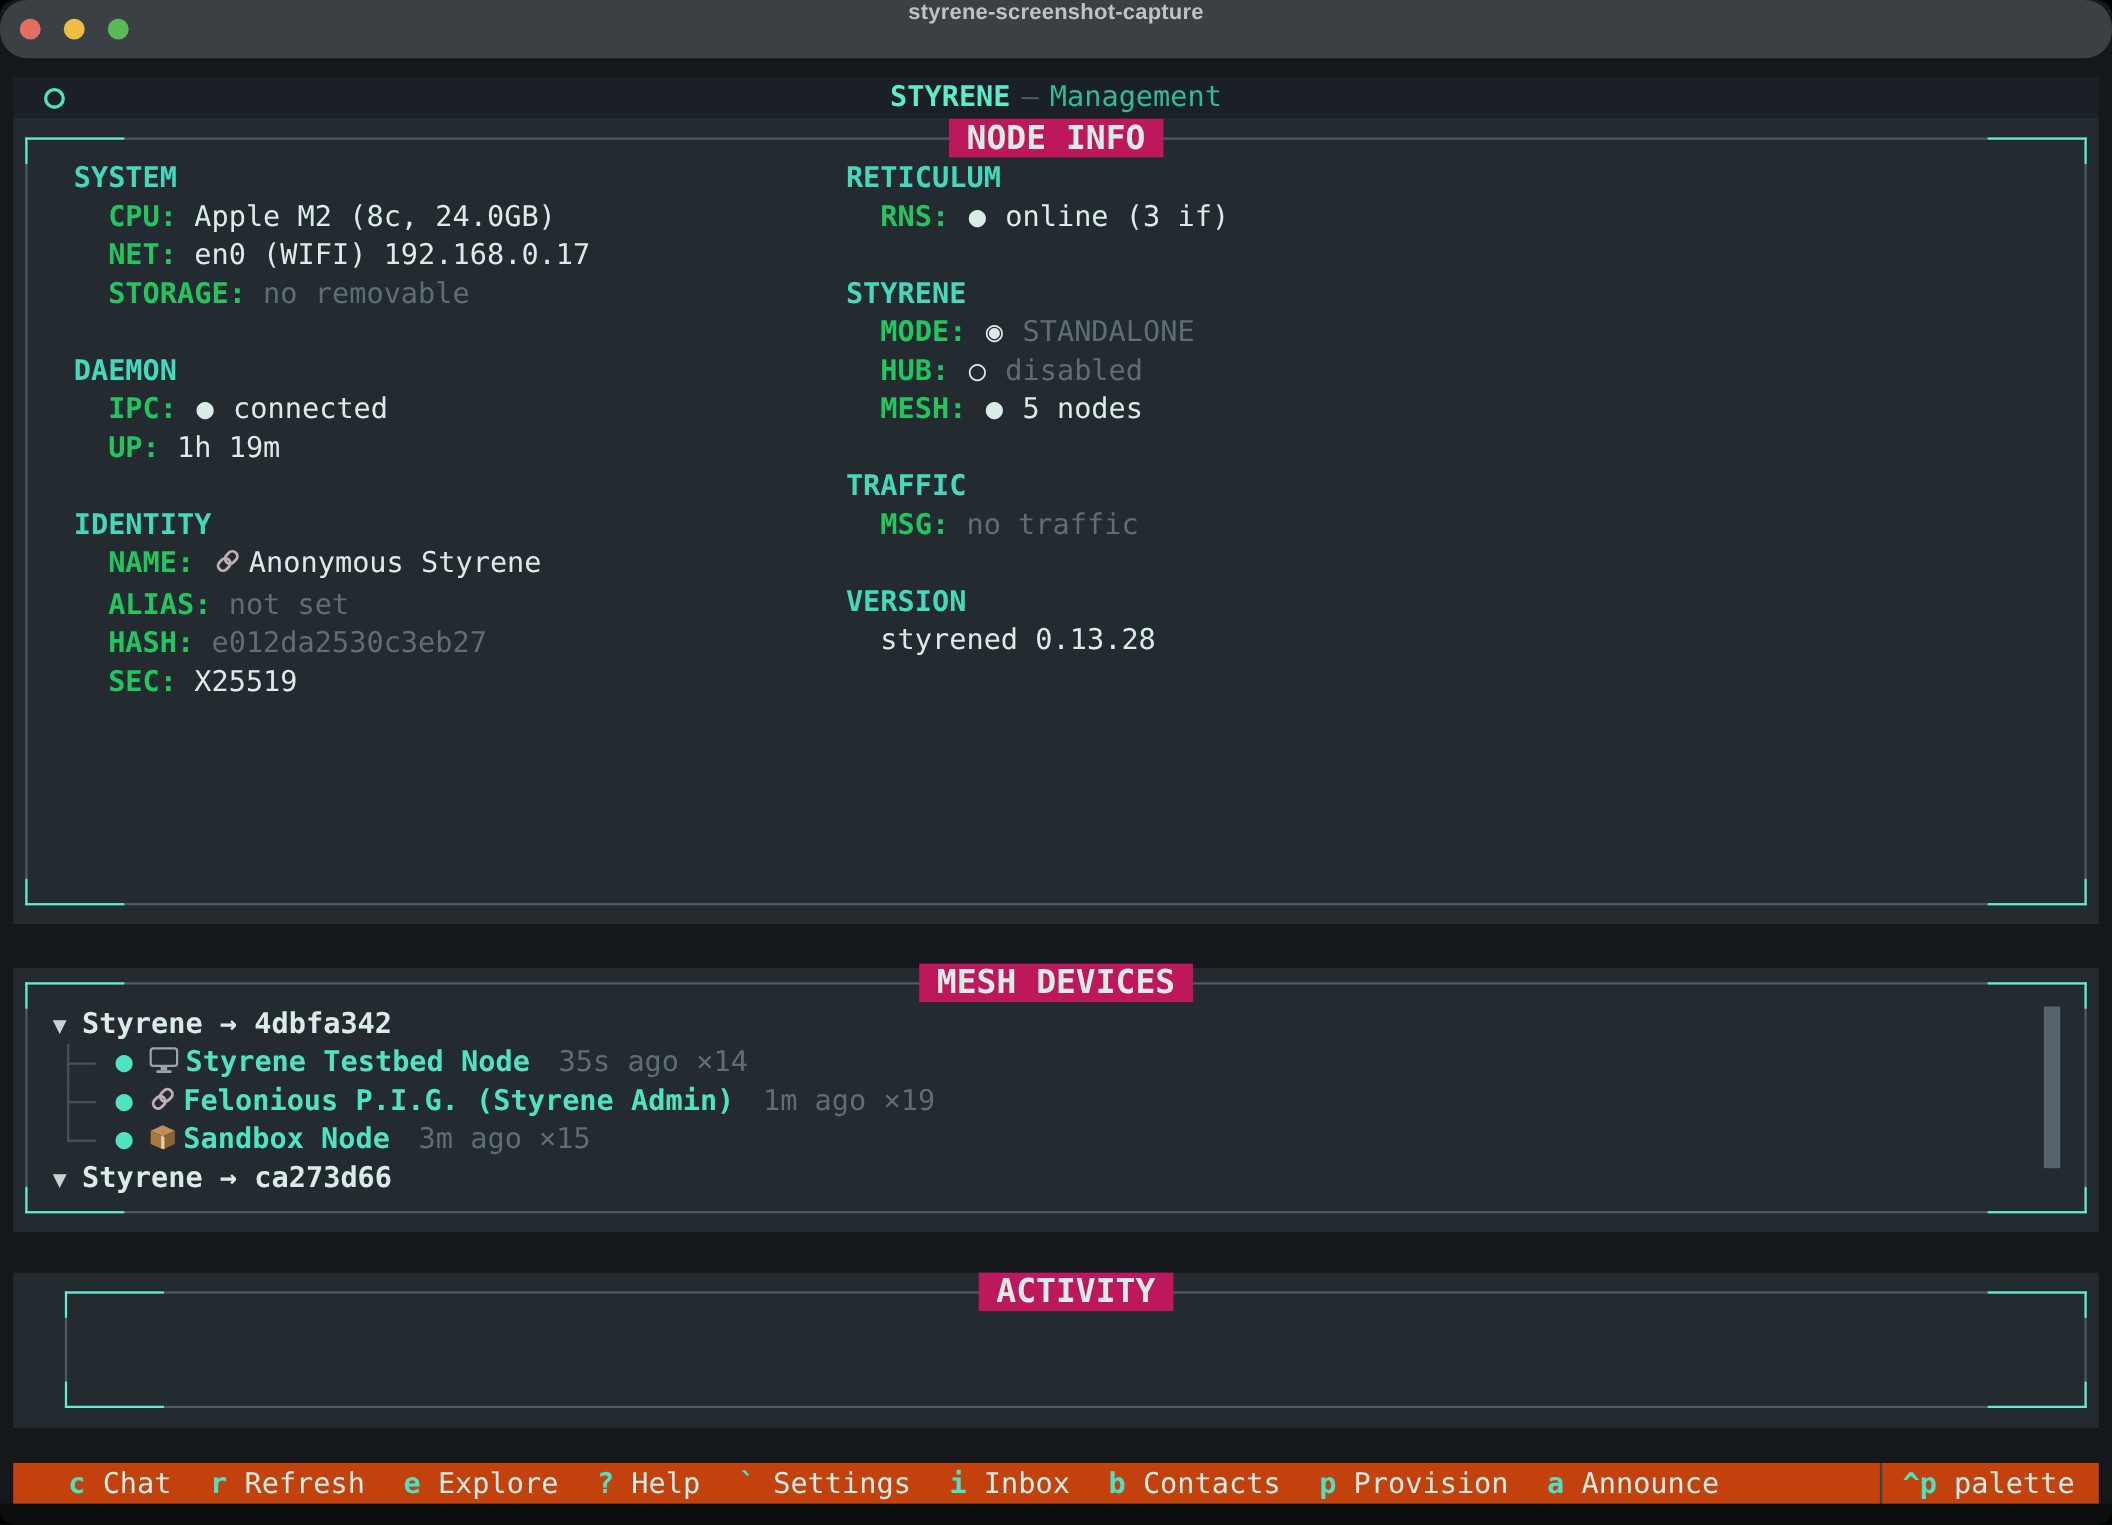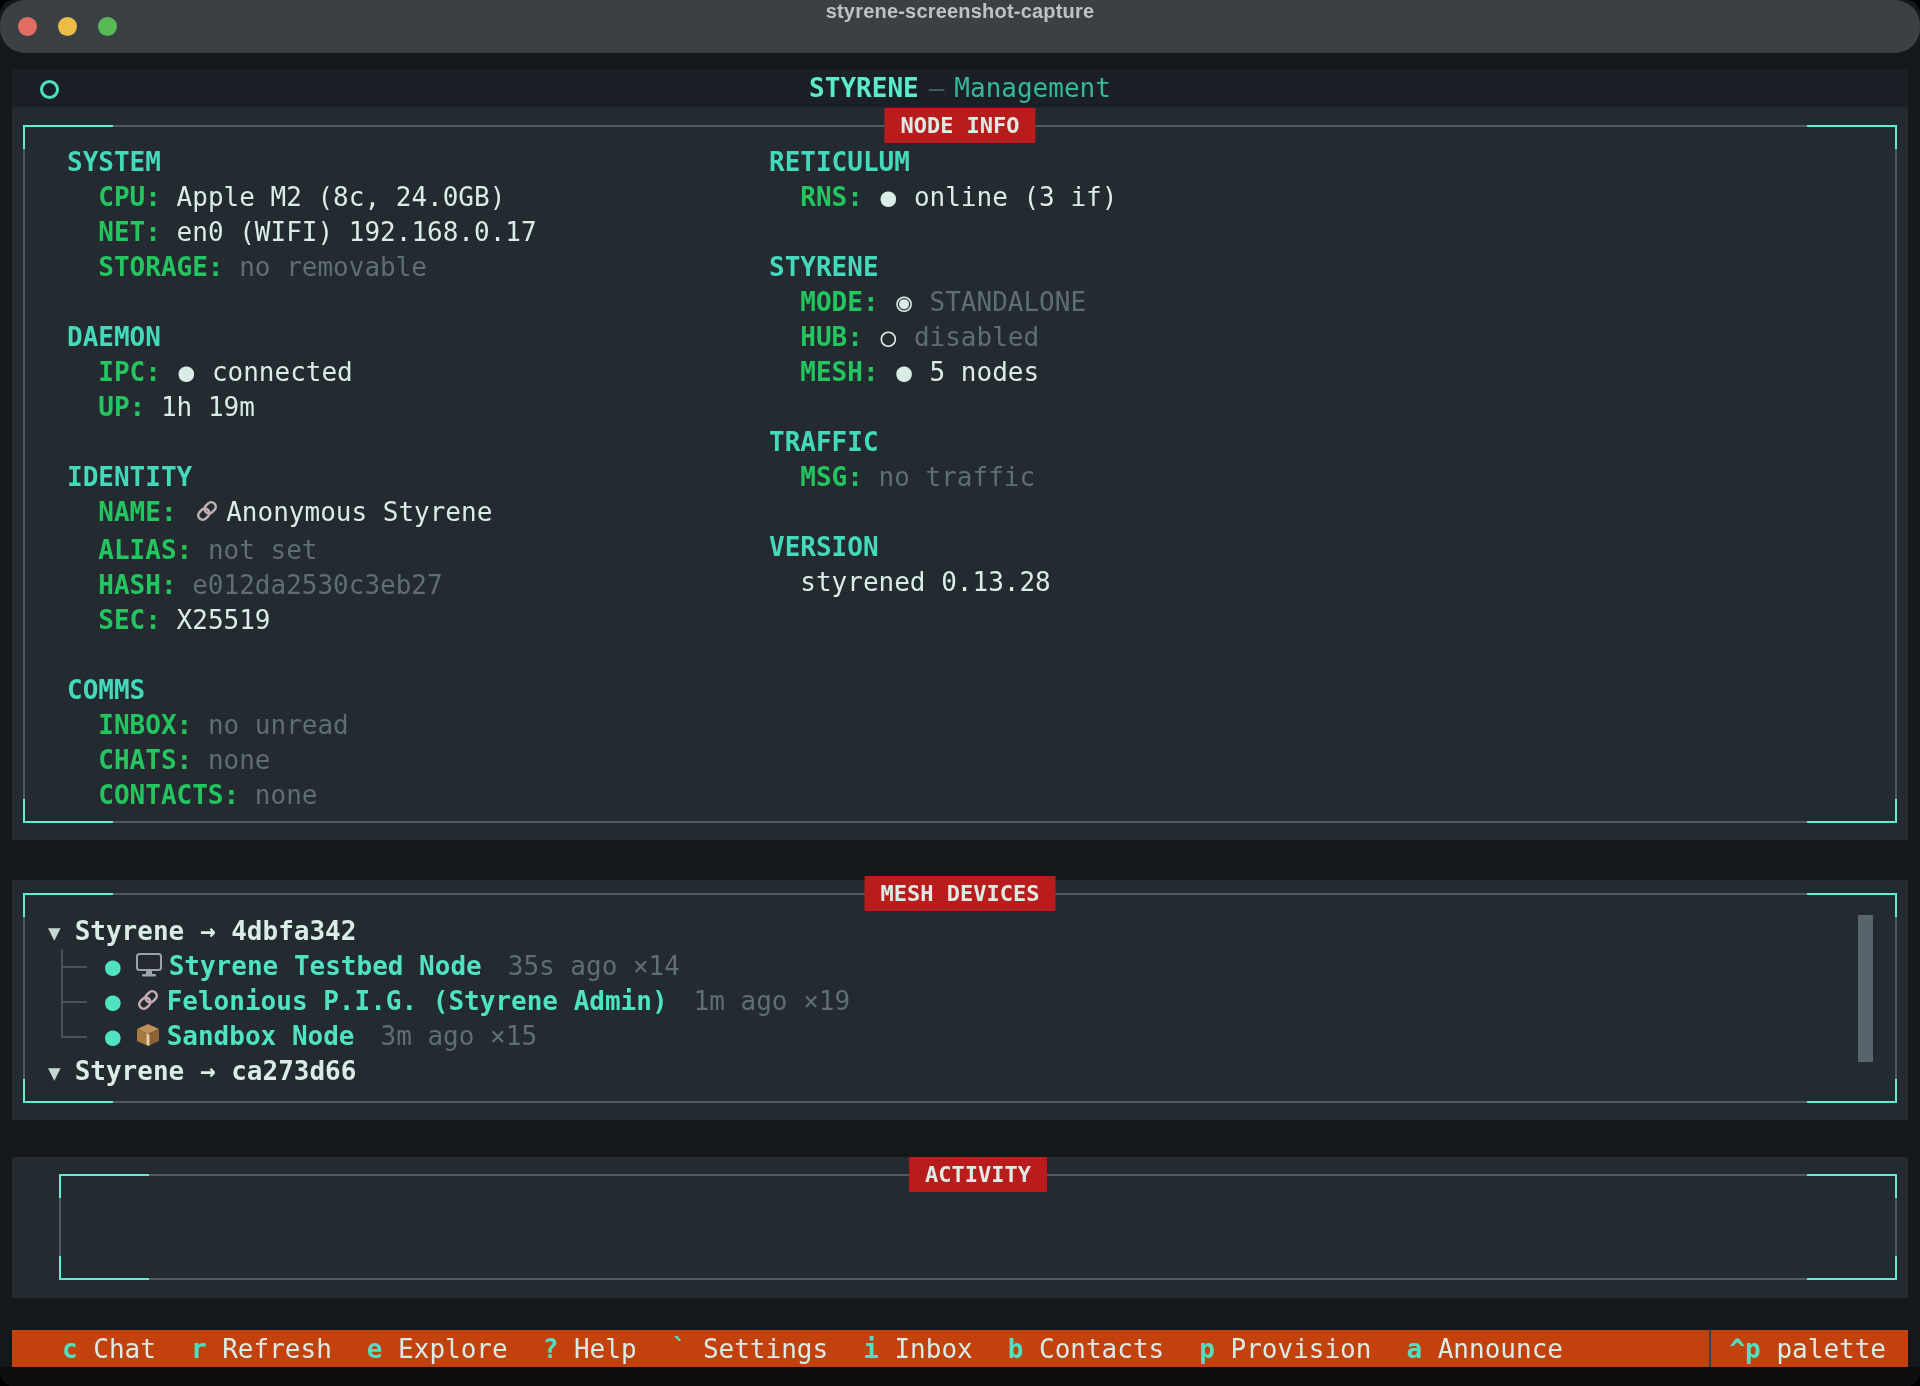--- a/index.html
+++ b/index.html
@@ -30,22 +30,22 @@
   
   .panel{position:absolute;left:11px;right:11px;border:2px solid #4e5b62;}
   #panel-nodeinfo{top:18px;height:694px;}
   #panel-mesh{top:13px;height:206px;}
   #panel-activity{top:17px;height:102px;margin-left:36px;}
   .corner{position:absolute;width:88px;height:22px;pointer-events:none;}
   .corner.tl{top:-2px;left:-2px;border-top:2px solid #63ecd3;border-left:2px solid #63ecd3;}
   .corner.tr{top:-2px;right:-2px;border-top:2px solid #63ecd3;border-right:2px solid #63ecd3;}
   .corner.bl{bottom:-2px;left:-2px;border-bottom:2px solid #63ecd3;border-left:2px solid #63ecd3;}
   .corner.br{bottom:-2px;right:-2px;border-bottom:2px solid #63ecd3;border-right:2px solid #63ecd3;}
-  .panel-title{position:absolute;top:-19px;left:50%;transform:translateX(-50%);background:#b91c1c;
-               padding:0 16px;font-size:22px;font-weight:bold;color:#dcebe5;line-height:35px;white-space:nowrap;}
+  .panel-title{position:absolute;top:-19px;left:50%;transform:translateX(-50%);background:#be185d;
+               padding:0 16px;font-size:30px;font-weight:bold;color:#dcebe5;line-height:35px;white-space:nowrap;}
   
   .col{position:absolute;top:18px;font-size:26px;line-height:35px;white-space:nowrap;}
   #col-left{left:42px;}
   #col-right{left:744px;}
   .group + .group{margin-top:35px;}
   .group-heading{color:#43d9ba;font-weight:bold;}
   .row{padding-left:2ch;}
   .lbl{color:#22c55e;font-weight:bold;}
   .val{color:#d9ece6;}
   .val.dim{color:#5d6e74;}
@@ -116,26 +116,20 @@
             <div class="group-heading">IDENTITY</div>
             <div class="row"><span class="lbl">NAME: </span><span class="inline-icon"><svg width="26" height="26" viewBox="0 0 26 26">
                   <g transform="rotate(-45 13 13)" fill="none" stroke="#c2aeb2" stroke-width="2.6">
                     <rect x="2.5" y="8.5" width="12" height="9" rx="4.5"></rect>
                     <rect x="11.5" y="8.5" width="12" height="9" rx="4.5"></rect>
                   </g>
                 </svg></span><span class="val">Anonymous Styrene</span></div>
             <div class="row"><span class="lbl">ALIAS: </span><span class="val dim">not set</span></div>
             <div class="row"><span class="lbl">HASH: </span><span class="val dim">e012da2530c3eb27</span></div>
             <div class="row"><span class="lbl">SEC: </span><span class="val">X25519</span></div>
-          </div>
-          <div class="group">
-            <div class="group-heading">COMMS</div>
-            <div class="row"><span class="lbl">INBOX: </span><span class="val dim">no unread</span></div>
-            <div class="row"><span class="lbl">CHATS: </span><span class="val dim">none</span></div>
-            <div class="row"><span class="lbl">CONTACTS: </span><span class="val dim">none</span></div>
           </div>
         </div>
       <div class="col" id="col-right">
           <div class="group">
             <div class="group-heading">RETICULUM</div>
             <div class="row"><span class="lbl">RNS: </span><span class="bullet">● </span><span class="val">online (3 if)</span></div>
           </div>
           <div class="group">
             <div class="group-heading">STYRENE</div>
             <div class="row"><span class="lbl">MODE: </span><span class="bullet">◉ </span><span class="val dim">STANDALONE</span></div>

